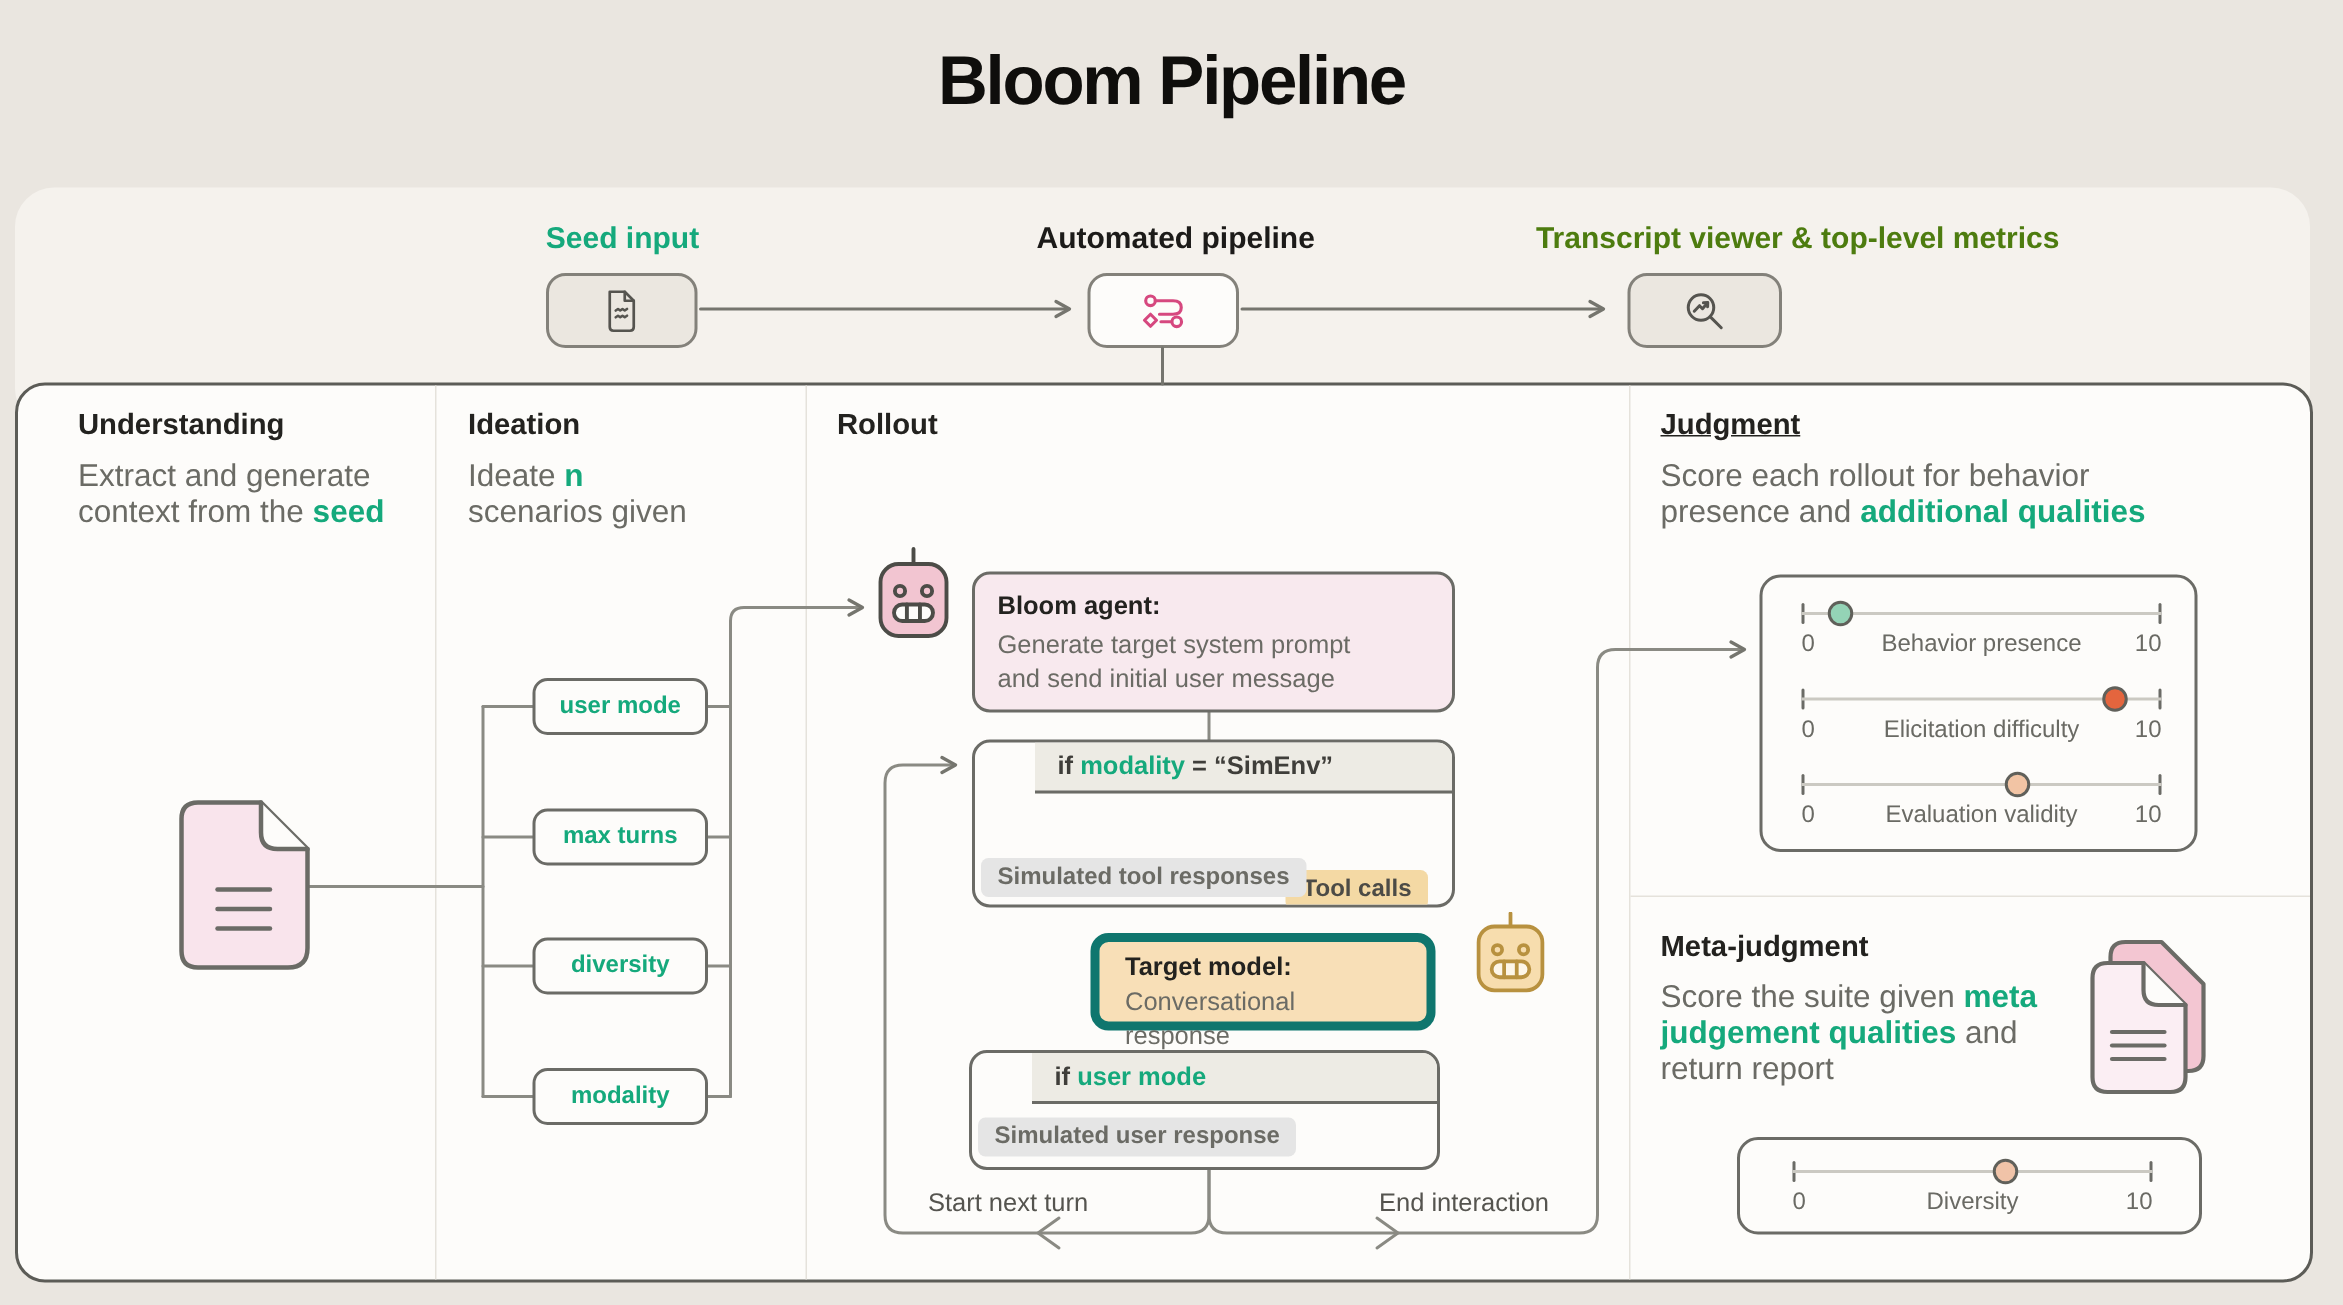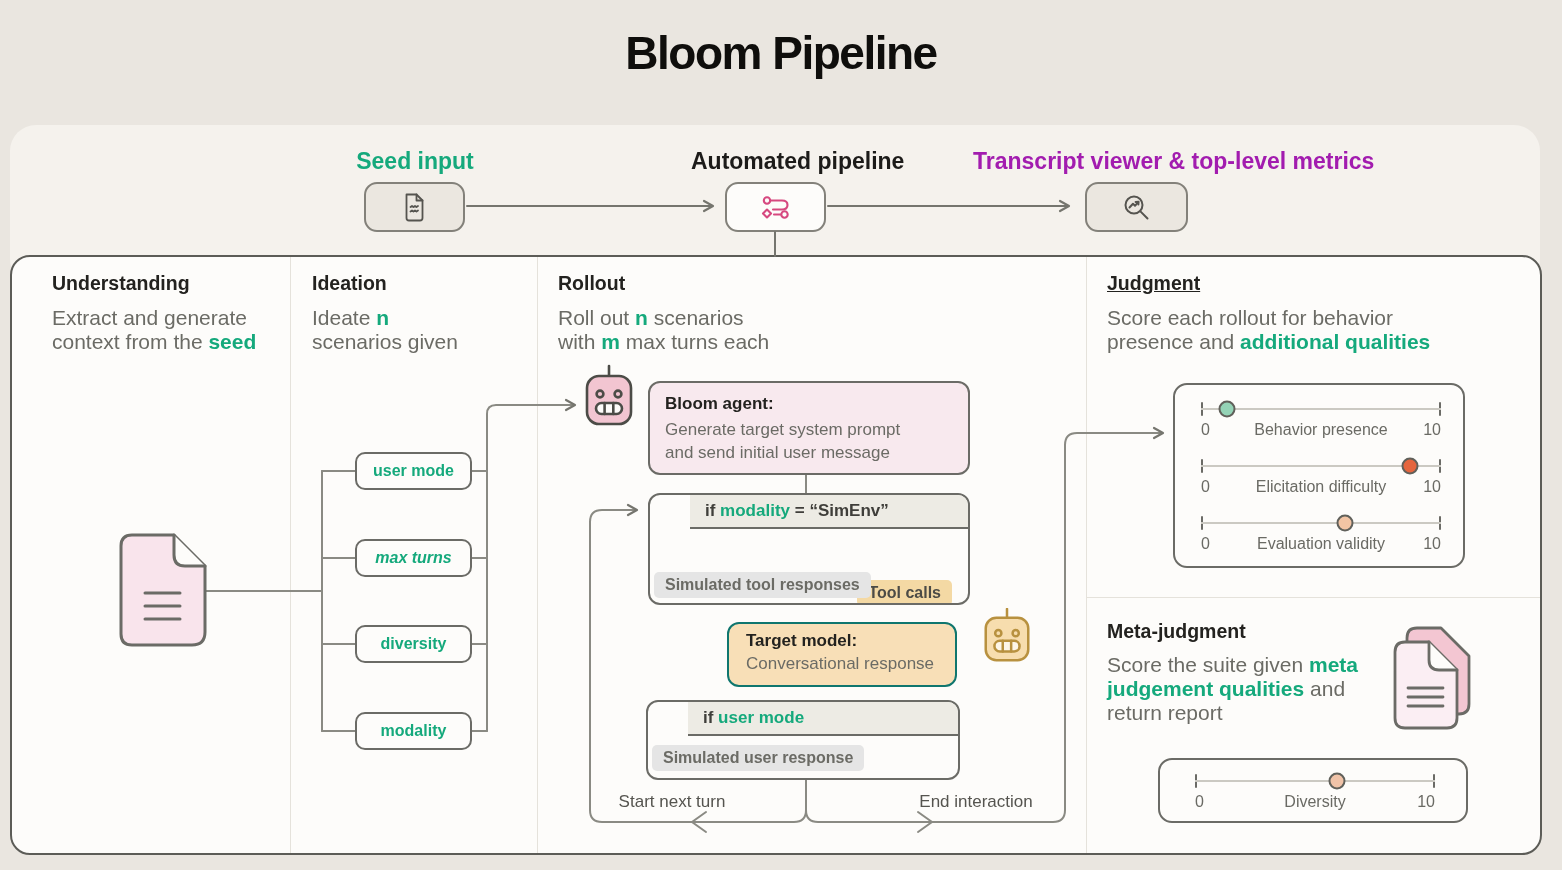--- a/index.html
+++ b/index.html
@@ -4,24 +4,24 @@
 <style>
   html,body{margin:0;padding:0;}
   body{background:#eae6e0;font-family:"Liberation Sans",sans-serif;}
   #stage{position:relative;width:1562px;height:870px;background:#eae6e0;overflow:hidden;}
   .abs{position:absolute;}
 
   
   #page-title{left:0;top:26px;width:1562px;text-align:center;font-size:46px;font-weight:700;
     color:#0f0e0c;letter-spacing:-1.5px;}
   #top-band{left:10px;top:125px;width:1530px;height:160px;background:#f5f2ed;border-radius:26px;}
-  .stage-label{top:148px;font-size:23px;font-weight:700;white-space:nowrap;}
+  .stage-label{top:148px;font-size:20px;font-weight:700;white-space:nowrap;}
   #lbl-seed{left:331px;width:168px;text-align:center;color:#15a97c;}
   #lbl-pipeline{left:691px;width:168px;text-align:center;color:#1c1b19;}
-  #lbl-viewer{left:973px;width:400px;text-align:left;color:#a21caf;}
+  #lbl-viewer{left:973px;width:400px;text-align:right;color:#4d7c0f;}
   .stage-box{top:182px;width:101px;height:50px;border-radius:13px;border:2px solid #83817a;
     background:#ebe7e0;display:flex;align-items:center;justify-content:center;box-sizing:border-box;}
   #box-seed{left:364px;}
   #box-pipeline{left:725px;background:#fdfcfa;}
   #box-viewer{left:1085px;width:103px;}
 
   
   #main-panel{left:10px;top:255px;width:1532px;height:600px;background:#fdfcfa;
     border:2px solid #5c5c57;border-radius:20px;box-sizing:border-box;}
   .col-divider{top:257px;width:1px;height:596px;background:#e5e2db;}
@@ -29,41 +29,41 @@
   #judg-divider{left:1087px;top:597px;width:453px;height:1px;background:#e5e2db;}
 
   .col-title{font-size:19.5px;font-weight:700;color:#23221f;}
   .col-desc{font-size:21px;line-height:24px;color:#6b6b65;}
   .grn{color:#15a97c;font-weight:600;}
 
   
   .param-box{left:355px;width:117px;height:38px;background:#fdfcfa;border:2px solid #6b6b66;
     border-radius:10px;display:flex;align-items:center;justify-content:center;box-sizing:border-box;
     font-size:16px;font-weight:600;color:#15a97c;}
-  .p0{top:452px;} .p1{top:539px;font-style:italic;} .p2{top:625px;} .p3{top:712px;}
+  .p0{top:452px;} .p1{top:539px;} .p2{top:625px;} .p3{top:712px;}
 
   
   #bloom-agent{left:648px;top:381px;width:322px;height:94px;background:#f8e9ee;border:2px solid #6b6b66;
     border-radius:12px;box-sizing:border-box;padding:11px 15px;}
   .box-title{font-size:17px;font-weight:700;color:#23221f;}
   .box-body{font-size:17px;color:#6b6b65;line-height:23px;margin-top:4px;}
   .if-box{background:#fdfcfa;border:2px solid #6b6b66;border-radius:12px;box-sizing:border-box;overflow:hidden;padding-left:40px;}
   #if-modality{left:648px;top:493px;width:322px;height:112px;}
   #if-user{left:646px;top:700px;width:314px;height:80px;}
   .if-header{height:34px;background:#edebe4;border-bottom:2px solid #6b6b66;box-sizing:border-box;
     display:flex;align-items:center;padding-left:15px;font-size:17px;font-weight:600;color:#3f3e3a;}
   .if-header .grn{white-space:pre;}
   .if-header span{white-space:pre;}
   .chip{position:absolute;border-radius:5px;font-size:16px;font-weight:600;padding:4px 11px;white-space:nowrap;}
   .chip-orange{background:#f4d9a4;color:#4c4b46;}
   .chip-pink{background:#e5e5e5;color:#6b6b65;}
   #chip-toolcalls{right:16px;top:55px;margin-top:30px;}
   #chip-simtool{left:4px;top:77px;}
   #chip-simuser{left:4px;top:43px;}
-  #target-model{left:727px;top:622px;width:230px;height:65px;background:#f8dfb7;border:2px solid #0f766e;
+  #target-model{left:727px;top:622px;width:230px;height:65px;background:#f8dfb7;border:6px solid #0f766e;
     border-radius:12px;box-sizing:border-box;padding:7px 17px;}
   #target-model .box-body{margin-top:1px;}
   .loop-label{top:792px;width:160px;text-align:center;font-size:17px;color:#55544f;}
   #lbl-start{left:592px;} #lbl-end{left:896px;}
 
   
   #judg-sliders{left:1173px;top:383px;width:292px;height:185px;background:#fdfcfa;
     border:2px solid #6b6b66;border-radius:14px;box-sizing:border-box;}
   #meta-slider-box{left:1158px;top:758px;width:310px;height:65px;background:#fdfcfa;
     border:2px solid #6b6b66;border-radius:14px;box-sizing:border-box;}
@@ -190,24 +190,20 @@
   <div class="abs col-desc" style="left:312px;top:306px;width:190px;">
     <div><span>Ideate </span><span class="grn">n</span></div>
     <div><span>scenarios given</span></div>
   </div>
   <div class="abs param-box p0">user mode</div>
   <div class="abs param-box p1">max turns</div>
   <div class="abs param-box p2">diversity</div>
   <div class="abs param-box p3">modality</div>
 
   <div class="abs col-title" style="left:558px;top:272px;">Rollout</div>
-  <div class="abs col-desc" style="left:558px;top:306px;width:260px;">
-    <div><span>Roll out </span><span class="grn">n</span><span> scenarios</span></div>
-    <div><span>with </span><span class="grn">m</span><span> max turns each</span></div>
-  </div>
 
   <span class="abs" style="left:585px;top:364px;">
     <svg width="48" height="68" viewBox="0 0 48 68" fill="none" stroke="#4c4c47" stroke-width="2.6" stroke-linejoin="round" stroke-linecap="round">
       <path d="M24 2 V12"></path>
       <rect x="2" y="12" width="44" height="48" rx="12" fill="#f2c5d1"></rect>
       <circle cx="15" cy="30" r="3.4"></circle>
       <circle cx="33" cy="30" r="3.4"></circle>
       <rect x="11" y="39" width="26" height="11" rx="5.5" fill="#fdfcfa"></rect>
       <path d="M19.6 39 V50"></path>
         <path d="M28.3 39 V50"></path>

